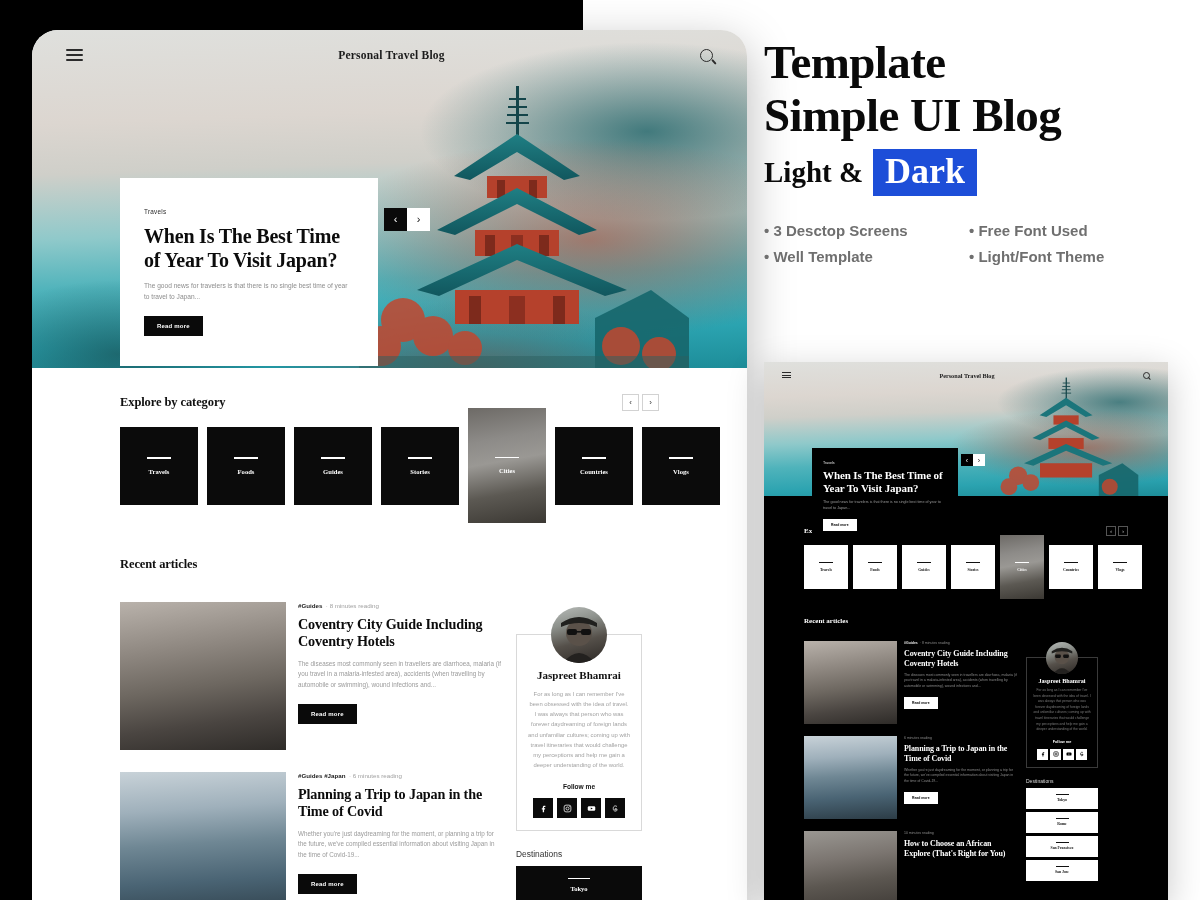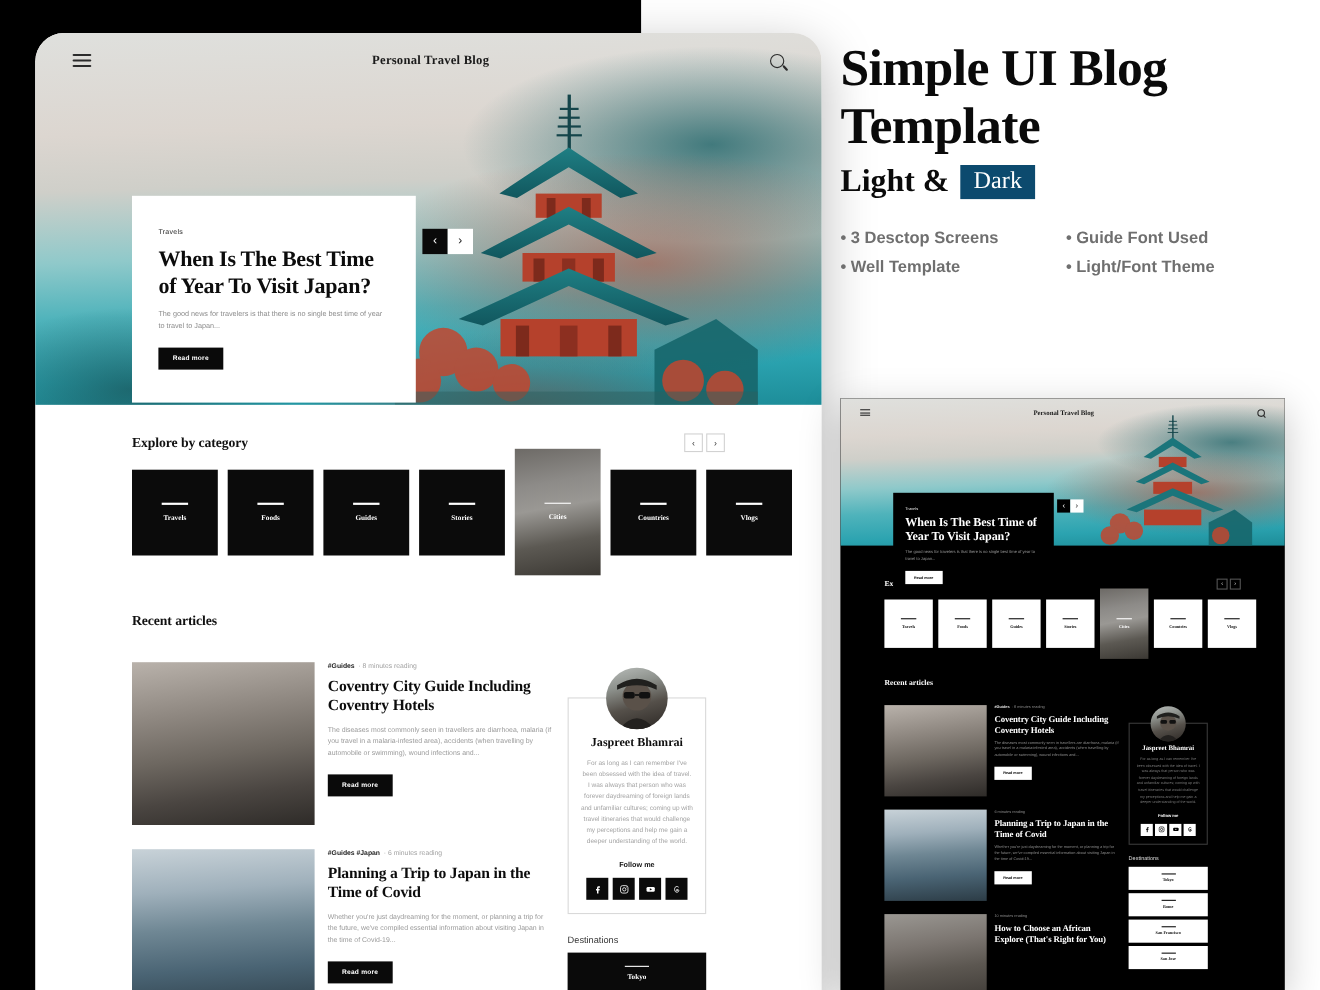--- a/index.html
+++ b/index.html
@@ -115,21 +115,21 @@
   .dest { height: 37px; background: #0a0a0a; display: flex; flex-direction: column;
     align-items: center; justify-content: center; margin-bottom: 6px; }
   .dest .bar { width: 22px; height: 1.5px; background: #fff; margin-bottom: 6px; }
   .dest .lbl { font-size: 6.5px; color: #fff; font-weight: 600; }
 
   
   #promo { position: absolute; left: 764px; top: 36px; width: 420px; }
   #promo-title { font-size: 47px; line-height: 1.12; font-weight: 700; color: #0a0a0a; letter-spacing: -.6px; }
   #promo-sub { margin-top: 8px; display: flex; align-items: center; gap: 0; }
   #promo-sub .lt { font-size: 29px; font-weight: 700; color: #0a0a0a; }
-  #promo-sub .dk { font-size: 22px; font-weight: 400; color: #fff; background: #0c4a6e;
+  #promo-sub .dk { font-size: 36px; font-weight: 700; color: #fff; background: #1d4ed8;
     padding: 1px 12px 4px; margin-left: 10px; }
   #promo-feats { margin-top: 26px; display: grid; grid-template-columns: 205px auto; row-gap: 9px; }
   .feat { font-size: 15px; color: #6f6f6f; font-weight: 600; }
 
   
   #dark-mockup {
     position: absolute; left: 764px; top: 362px; width: 404px; height: 538px;
     background: #000; overflow: hidden; box-shadow: 0 10px 34px rgba(0,0,0,.22);
   }
   .dm-hero { position: relative; height: 134px;
@@ -387,30 +387,30 @@
           <div class="lbl serif">Tokyo</div>
         </div>
 
       </div>
     </div>
   </div>
 </div>
 
 <div id="promo">
   <div id="promo-title" class="serif">
+    <div>Template</div>
     <div>Simple UI Blog</div>
-    <div>Template</div>
   </div>
   <div id="promo-sub">
     <span class="lt serif">Light &amp;</span>
     <span class="dk serif">Dark</span>
   </div>
   <div id="promo-feats">
     <div class="feat">• 3 Desctop Screens</div>
-    <div class="feat">• Guide Font Used</div>
+    <div class="feat">• Free Font Used</div>
     <div class="feat">• Well Template</div>
     <div class="feat">• Light/Font Theme</div>
   </div>
 </div>
 
 <div id="dark-mockup">
   <div class="dm-hero">
     <div class="dm-topbar">
       <div class="dm-burger">
           <span></span>

